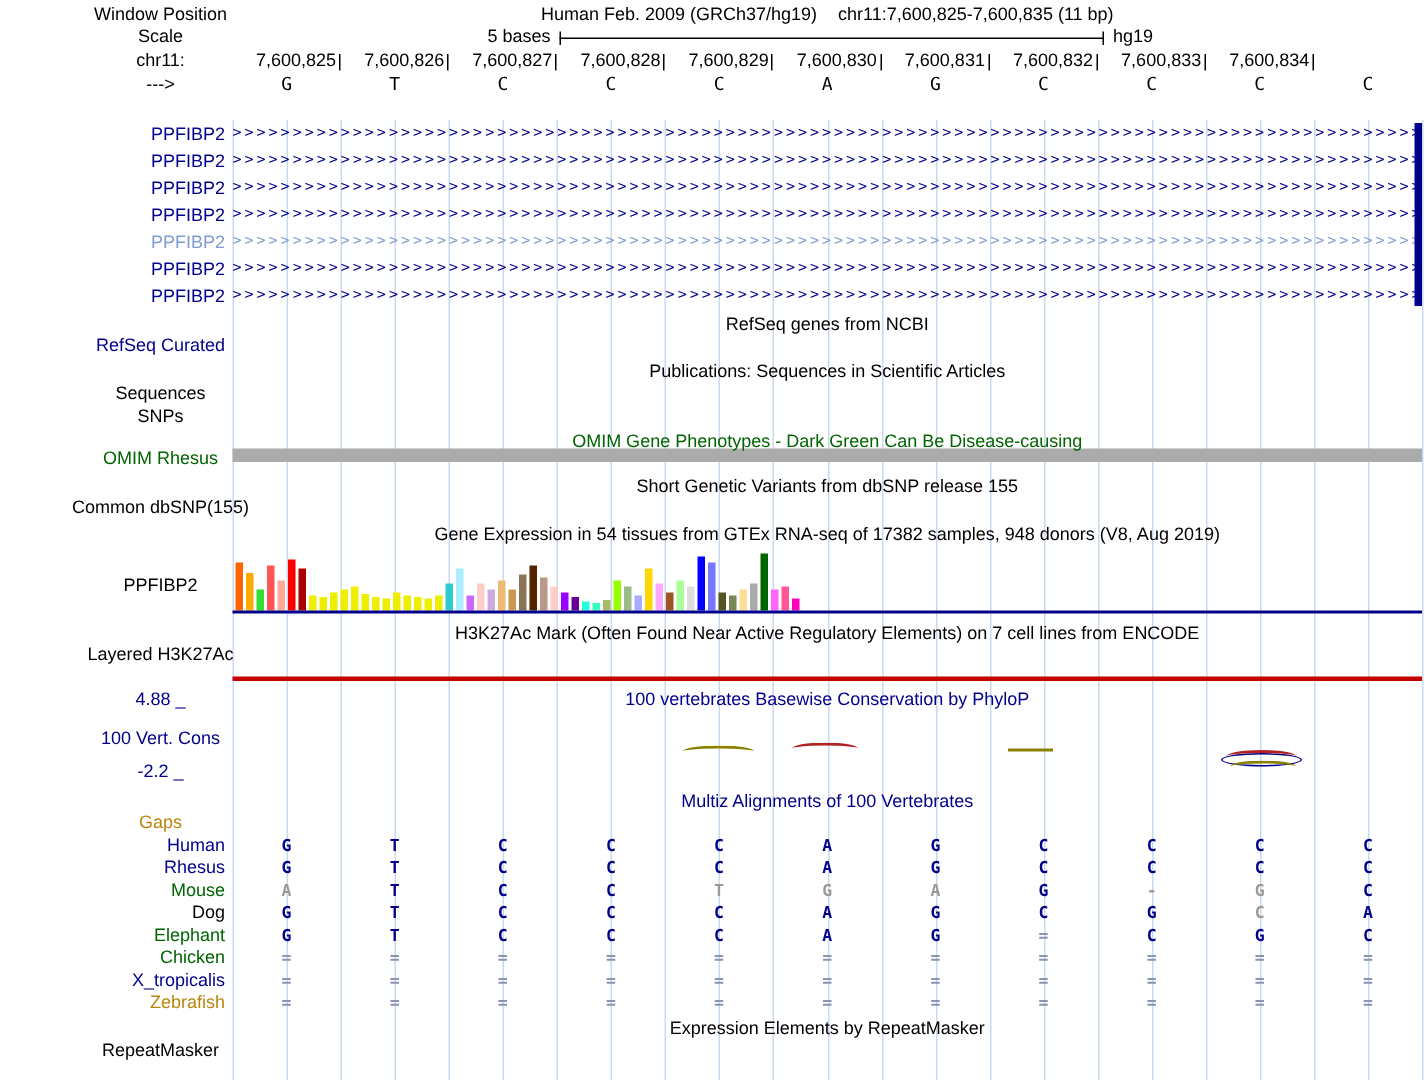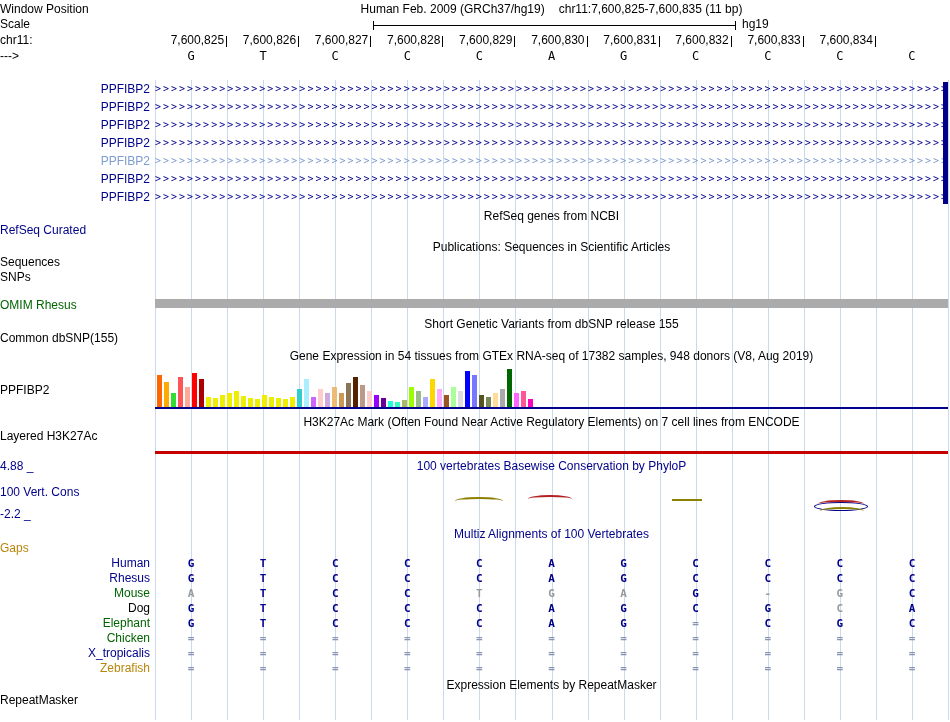--- a/index.html
+++ b/index.html
@@ -1,18 +1,18 @@
 <!DOCTYPE html>
 <html style="--link_navy: #00008B; --light_transcript: #7F9CD0; --omim_green: #006400; --gaps_ochre: #B8860B; --gray_letter: #9A9A9A; --equals_letter: #8895B3; --red_line: #C40000; --gridline: #C8DAEE; --omim_bar: #ABABAB; --baseline_navy: #00008B; --tick_black: #000000;"><head>
 <meta charset="utf-8">
 <style>
   html,body{margin:0;padding:0;background:#fff;}
   .browser{position:relative;width:950px;height:722px;background:#fff;overflow:hidden;
            font-family:"Liberation Sans",sans-serif;font-size:12px;color:#000;}
-  .lbl{position:absolute;left:0;width:150px;text-align:left;height:14px;line-height:14px;z-index:2;white-space:nowrap;}
+  .lbl{position:absolute;left:0;width:150px;text-align:center;height:14px;line-height:14px;z-index:2;white-space:nowrap;padding-left:32px;}
   .title{position:absolute;left:155px;width:793px;text-align:center;height:14px;line-height:14px;z-index:2;white-space:nowrap;}
   .navy{color:var(--link_navy);}
   .green{color:var(--omim_green);}
   .ochre{color:var(--gaps_ochre);}
   .vline{position:absolute;top:80px;height:640px;width:1px;background:var(--gridline);z-index:0;}
   #gridlines,#cons-marks{position:absolute;left:0;top:0;width:950px;height:722px;z-index:0;pointer-events:none;}
   #cons-marks{z-index:1;}
   .ruler-num{position:absolute;top:0;text-align:right;line-height:15px;z-index:2;}
   .ruler-tick{position:absolute;top:3px;width:1px;height:11px;background:var(--tick_black);z-index:2;}
   .base-cell{position:absolute;top:0;text-align:center;line-height:15px;z-index:2;
@@ -77,20 +77,21 @@
       <div class="vline" style="left: 948px;"></div>
     </div>
 
   <div class="lbl" style="top:2px">Window Position</div>
   <div class="center-row">
     <span>Human Feb. 2009 (GRCh37/hg19)</span>
     <span>chr11:7,600,825-7,600,835 (11 bp)</span>
   </div>
 
   <div class="lbl" style="top:17px">Scale</div>
+  <span class="scale-text">5 bases</span>
   <div class="scale-bar"></div>
   <span class="hg19">hg19</span>
 
   <div class="lbl" style="top:33px">chr11:</div>
   <div style="position:absolute;left:0;top:33px;width:950px;height:15px">
       <div id="ruler">
         <div class="ruler-num" style="left: 155px; width: 69.0909px;">7,600,825</div>
         <div class="ruler-tick" style="left: 226.091px;"></div>
         <div class="ruler-num" style="left: 227.091px; width: 69.0909px;">7,600,826</div>
         <div class="ruler-tick" style="left: 298.182px;"></div>
@@ -162,20 +163,21 @@
     </div>
   <div class="gene-endbar"></div>
 
   <div class="title" style="top:209px">RefSeq genes from NCBI</div>
   <div class="lbl navy" style="top:223px">RefSeq Curated</div>
 
   <div class="title" style="top:240px">Publications: Sequences in Scientific Articles</div>
   <div class="lbl" style="top:255px">Sequences</div>
   <div class="lbl" style="top:270px">SNPs</div>
 
+  <div class="title green" style="top:287px">OMIM Gene Phenotypes - Dark Green Can Be Disease-causing</div>
   <div class="lbl green" style="top:298px">OMIM Rhesus</div>
   <div class="omim-bar"></div>
 
   <div class="title" style="top:317px">Short Genetic Variants from dbSNP release 155</div>
   <div class="lbl" style="top:331px">Common dbSNP(155)</div>
 
   <div class="title" style="top:349px">Gene Expression in 54 tissues from GTEx RNA-seq of 17382 samples, 948 donors (V8, Aug 2019)</div>
   <div class="lbl" style="top:383px">PPFIBP2</div>
   <div id="gtex-bars">
       <div class="gbar" style="left: 2px; height: 32px; background: rgb(255, 102, 0);"></div>

